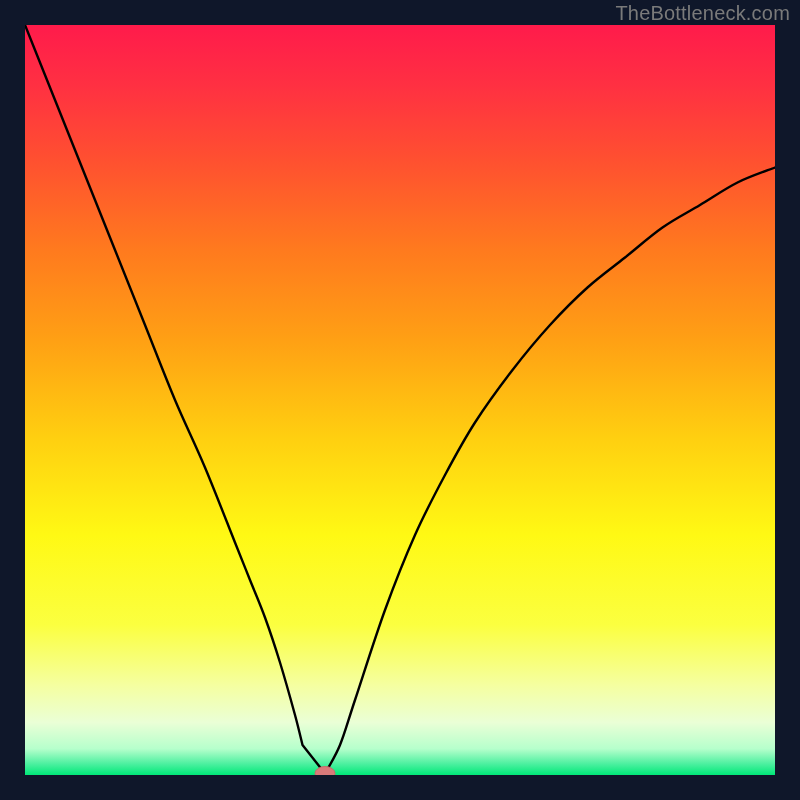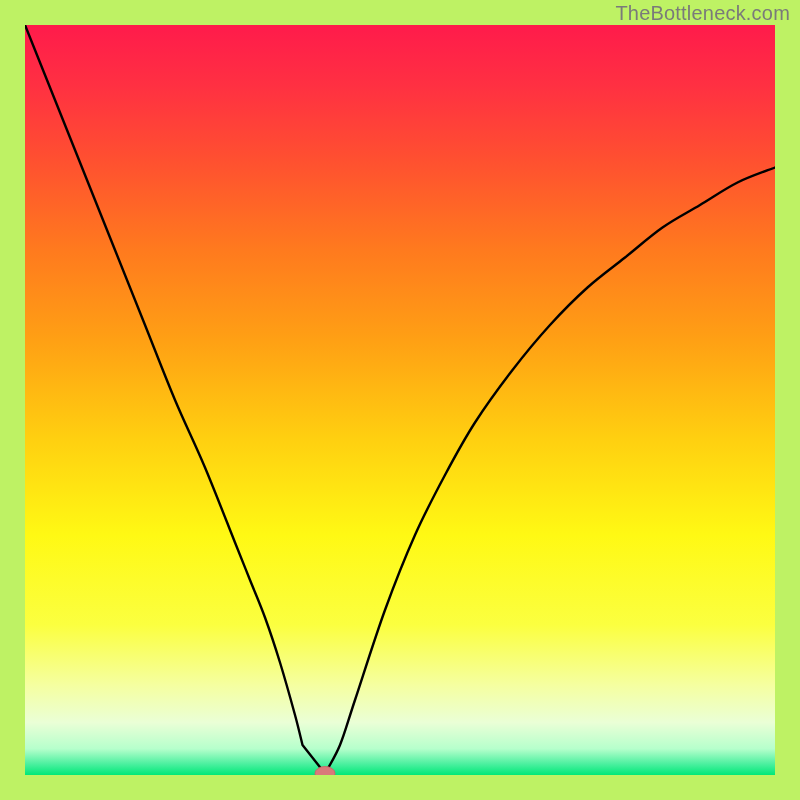--- a/index.html
+++ b/index.html
@@ -7,21 +7,21 @@
     padding: 0;
     width: 800px;
     height: 800px;
     background: #000000;
     overflow: hidden;
   }
   .outer {
     position: relative;
     width: 800px;
     height: 800px;
-    background: #bef264;
+    background: #0f172a;
   }
   .plot {
     position: absolute;
     left: 25px;
     top: 25px;
     width: 750px;
     height: 750px;
     overflow: hidden;
   }
   .watermark {

